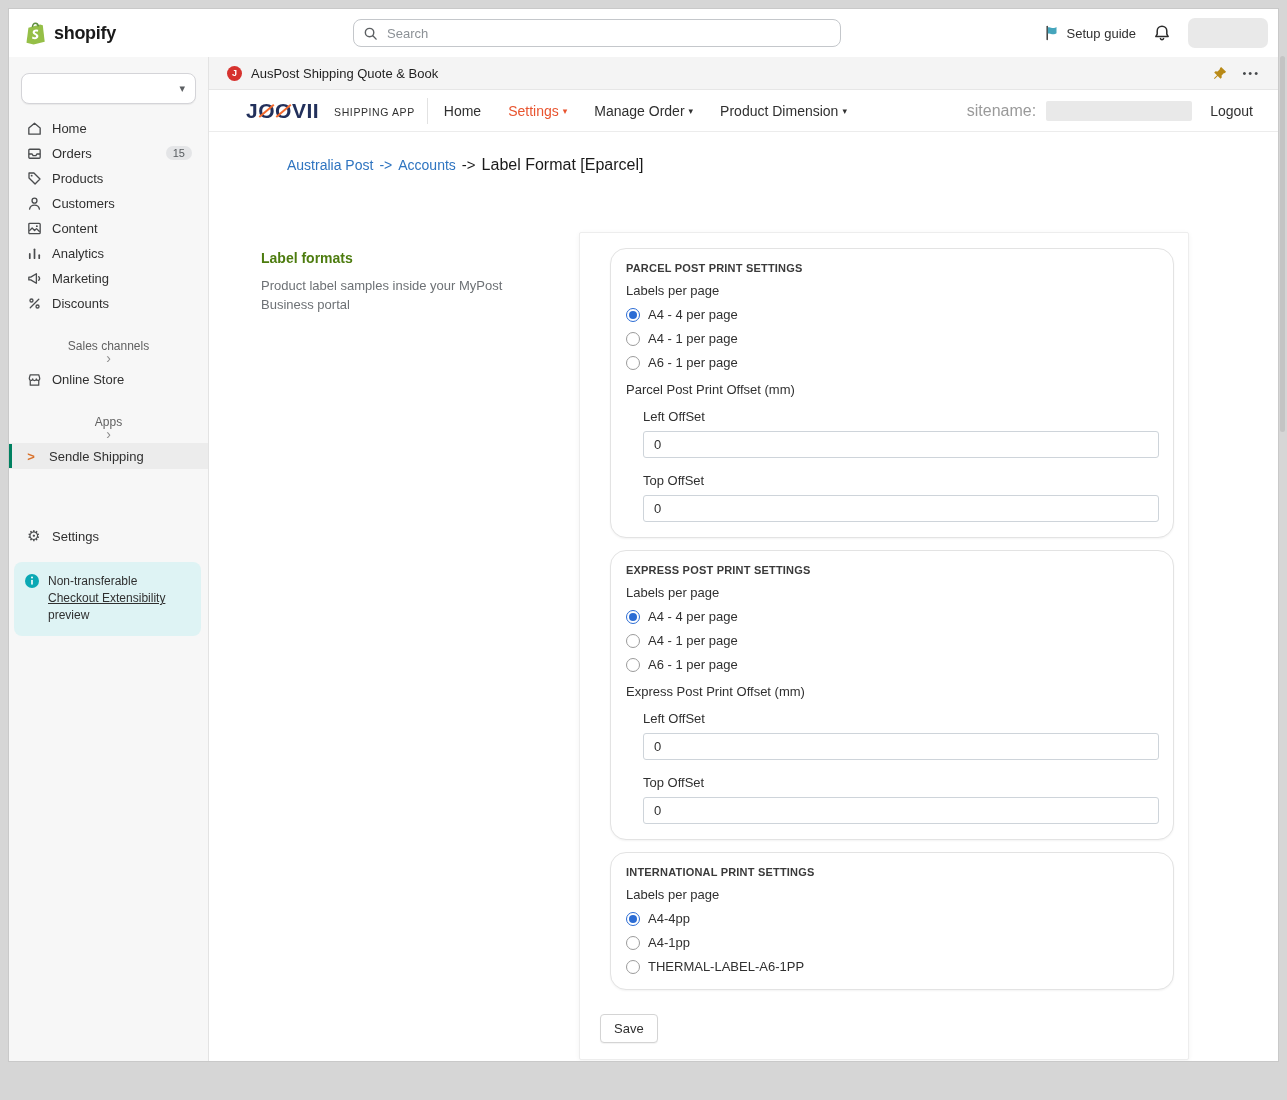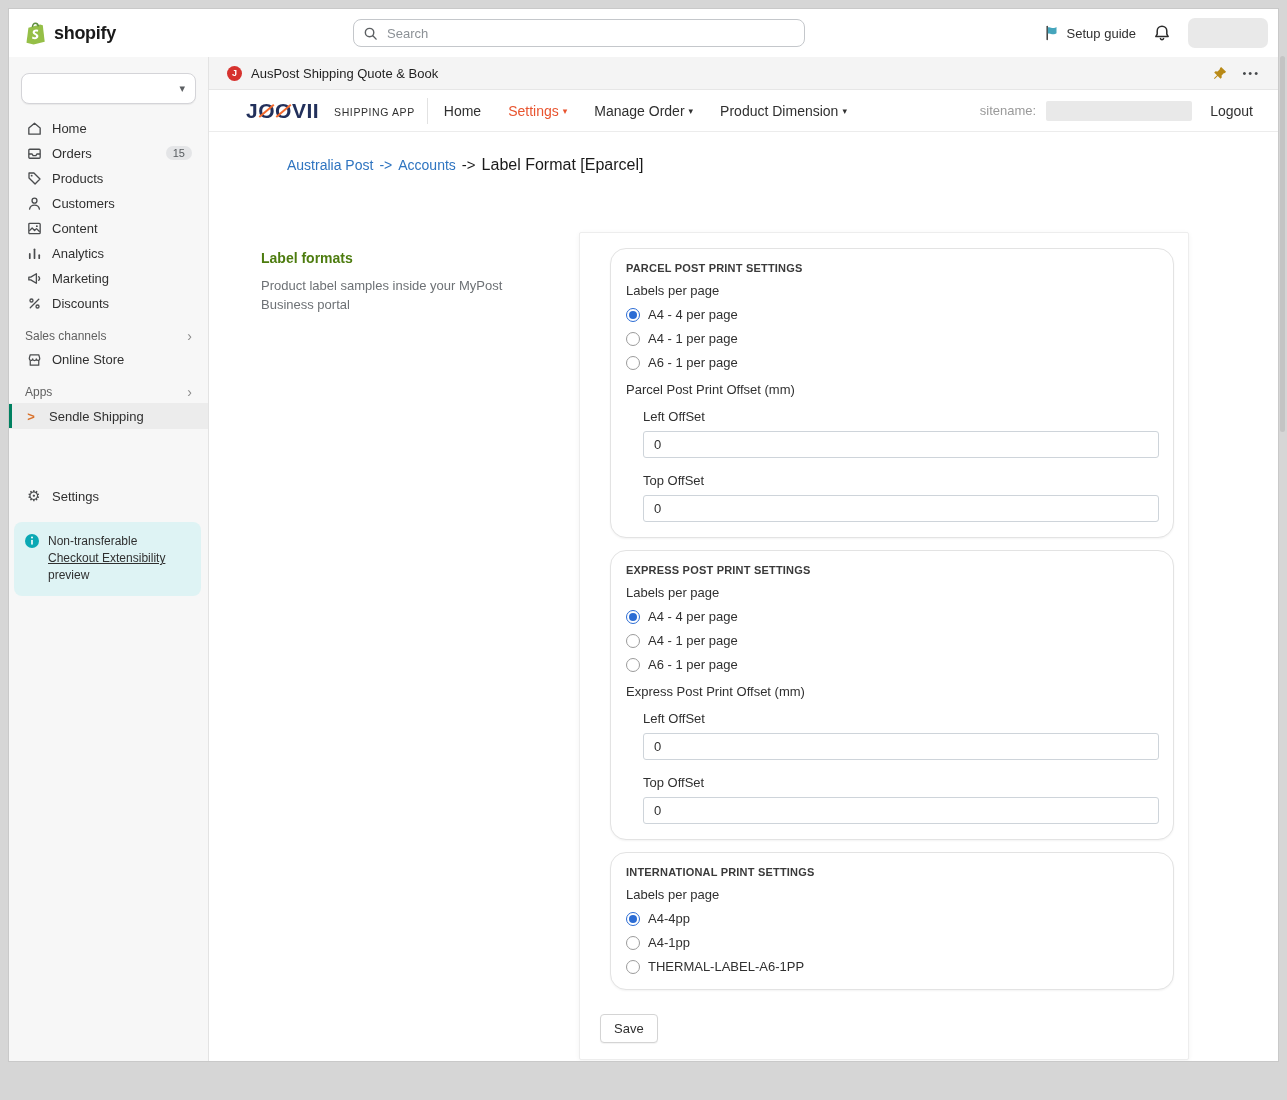--- a/index.html
+++ b/index.html
@@ -12,21 +12,21 @@
   }
   .window {
     position:absolute; left:8px; top:8px; width:1271px; height:1054px;
     background:#fff; border:1px solid #c9c9c9; overflow:hidden;
   }
   
   .topbar { height:48px; position:relative; background:#fff; display:flex; align-items:center; }
   .brand { display:flex; align-items:center; gap:7px; padding-left:15px; }
   .brand-name { font-size:18px; font-weight:700; color:#1a1a1a; letter-spacing:-0.3px; }
   .search {
-    position:absolute; left:344px; top:10px; width:452px; height:28px;
+    position:absolute; left:344px; top:10px; width:488px; height:28px;
     border:1px solid #c4c7cb; border-radius:8px; background:#fff;
     display:flex; align-items:center; gap:7px; padding:0 9px;
   }
   .search input { border:none; outline:none; background:transparent; flex:1; font-size:13px; color:#303030; font-family:inherit; }
   .search input::placeholder { color:#8c9196; }
   .top-right { position:absolute; right:10px; top:0; height:48px; display:flex; align-items:center; gap:17px; }
   .setup-guide { display:flex; align-items:center; gap:7px; font-size:13px; font-weight:500; color:#303030; cursor:pointer; }
   .bell-btn { display:flex; align-items:center; cursor:pointer; }
   .store-chip { width:80px; height:30px; border-radius:7px; background:#e9e9e9; cursor:pointer; }
 
@@ -42,21 +42,21 @@
     padding:0 10px; color:#5c5f62; font-size:11px; cursor:pointer;
   }
   .nav-item {
     display:flex; align-items:center; gap:9px; height:24px; margin:1px 8px; padding:0 8px;
     border-radius:6px; font-size:13px; font-weight:500; color:#303030; cursor:pointer;
   }
   .nicon { width:18px; display:flex; justify-content:center; }
   .badge { margin-left:auto; background:#e4e5e7; color:#565a5e; font-size:11px; font-weight:500; padding:1px 7px; border-radius:9px; }
   .side-section {
     display:flex; align-items:center; justify-content:space-between;
-    margin:14px 16px 4px 16px; font-size:12px; font-weight:500; color:#616161;
+    margin:24px 16px 4px 16px; font-size:12px; font-weight:500; color:#616161;flex-direction:column;
   }
   .side-section .chev { color:#8c8c8c; font-size:14px; line-height:10px; cursor:pointer; }
   .nav-item.active {
     margin:1px 0; padding:0 8px 0 13px; border-radius:0; background:#ececec; position:relative; height:26px;
   }
   .nav-item.active::before { content:""; position:absolute; left:0; top:1px; bottom:1px; width:3px; background:#008060; }
   .sendle-glyph { font-weight:700; color:#d9712a; font-size:13px; }
   .gear-glyph { font-family:"DejaVu Sans", sans-serif; font-size:15px; color:#4a4c4e; line-height:14px; }
   .settings-row { margin-top:55px; }
   .notice {
@@ -87,21 +87,21 @@
     content:""; position:absolute; left:-1px; right:-1px; top:48%; height:1.8px;
     background:#f2682c; transform:rotate(-40deg);
   }
   .logo-sub { margin-left:15px; font-size:10.5px; letter-spacing:0.6px; font-weight:500; color:#303030; margin-top:2px; }
   .vdiv { width:1px; height:26px; background:#e2e2e2; margin-left:12px; }
   .nav-links { display:flex; align-items:center; gap:27px; margin-left:16px; font-size:14px; }
   .nav-link { color:#303030; cursor:pointer; display:flex; align-items:center; gap:4px; }
   .nav-link .caret { font-size:9px; line-height:9px; margin-top:2px; }
   .nav-link.settings { color:#e8542f; }
   .nav-right { margin-left:auto; display:flex; align-items:center; gap:10px; }
-  .sitename-label { font-size:13px; color:#9a9a9a; }
+  .sitename-label { font-size:16px; color:#9a9a9a; }
   .sitename-input { width:146px; height:20px; background:#e9e9e9; border:none; border-radius:2px; outline:none; font-family:inherit; padding:0 6px; font-size:12px; }
   .logout { font-size:14px; color:#303030; margin-left:8px; cursor:pointer; }
 
   
   .breadcrumb { margin:24px 0 0 78px; display:flex; align-items:baseline; gap:6px; font-size:14px; }
   .bc-link { color:#2e74c0; cursor:pointer; }
   .bc-sep-blue { color:#2e74c0; }
   .bc-sep-dark { color:#1a1a1a; font-size:15px; }
   .bc-current { color:#1a1a1a; font-size:16px; }
 

